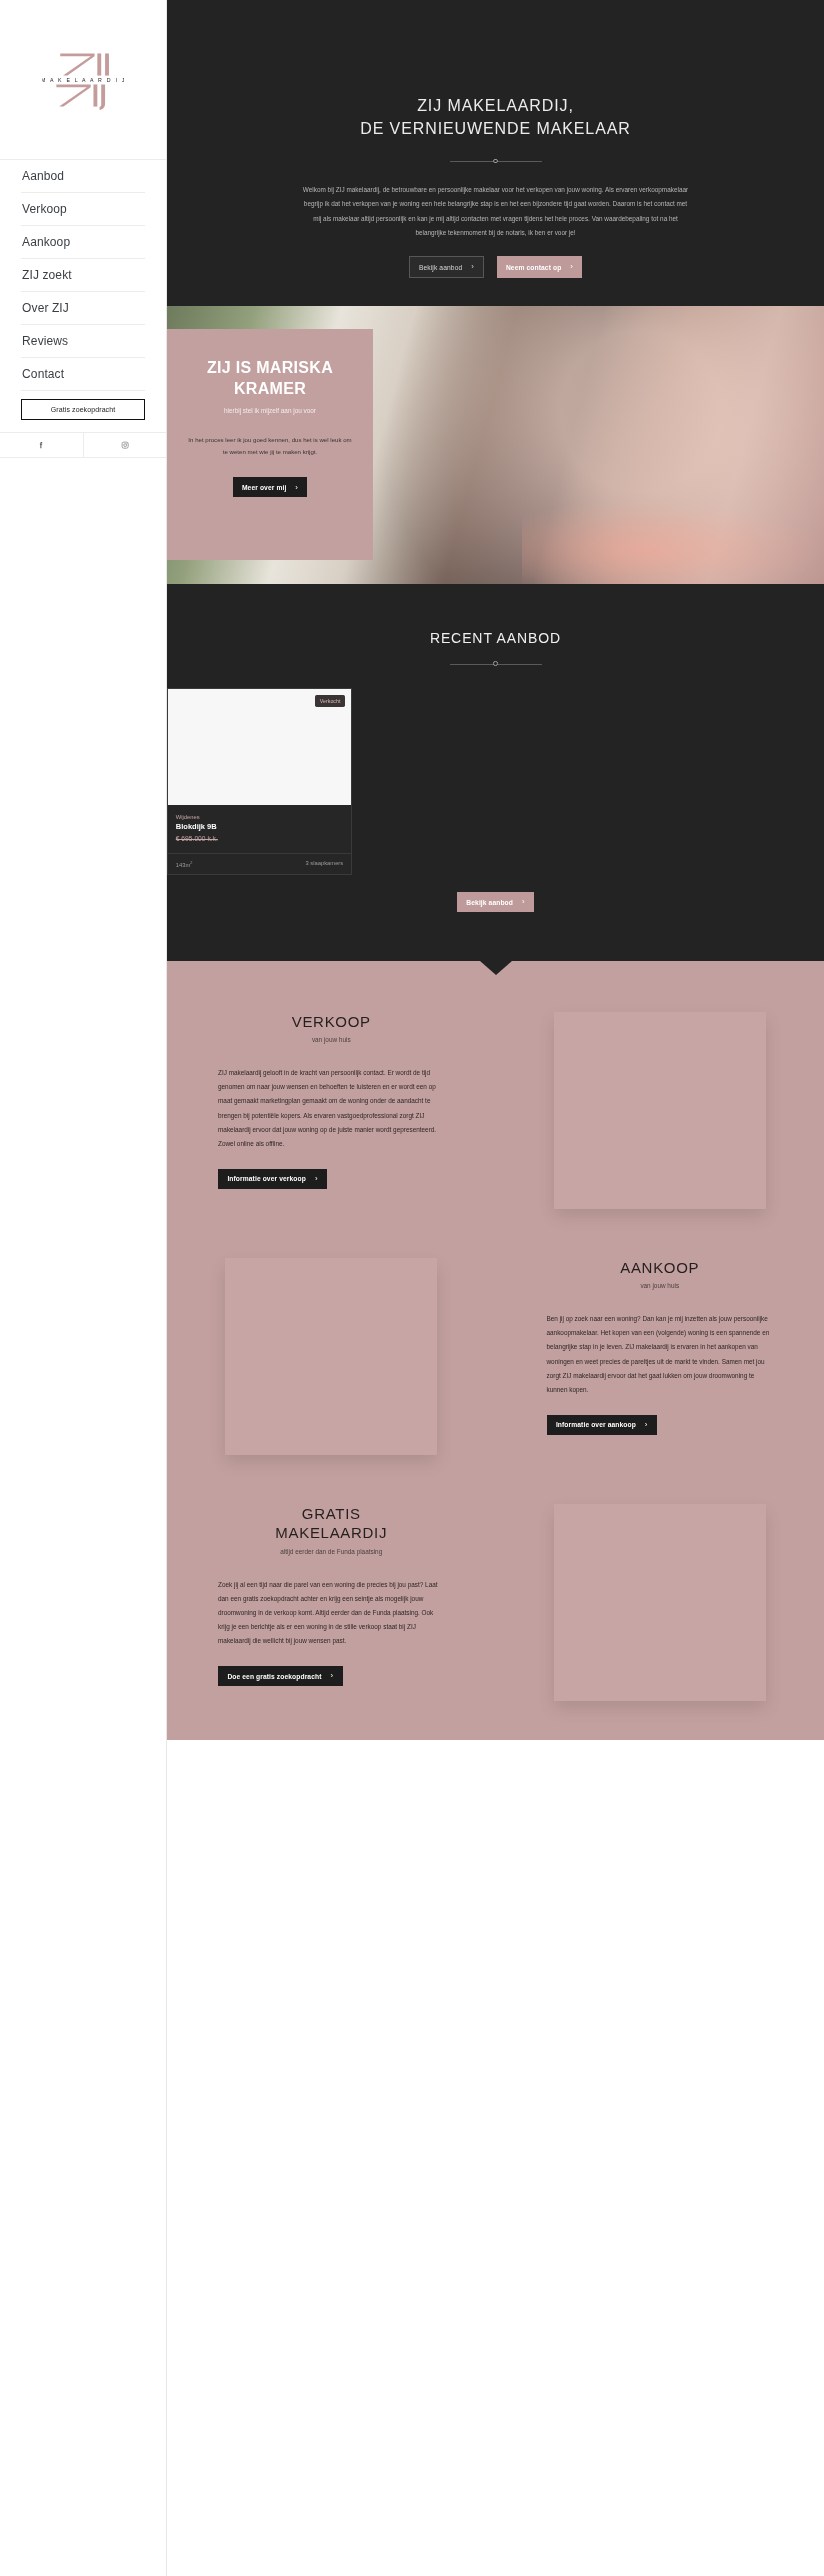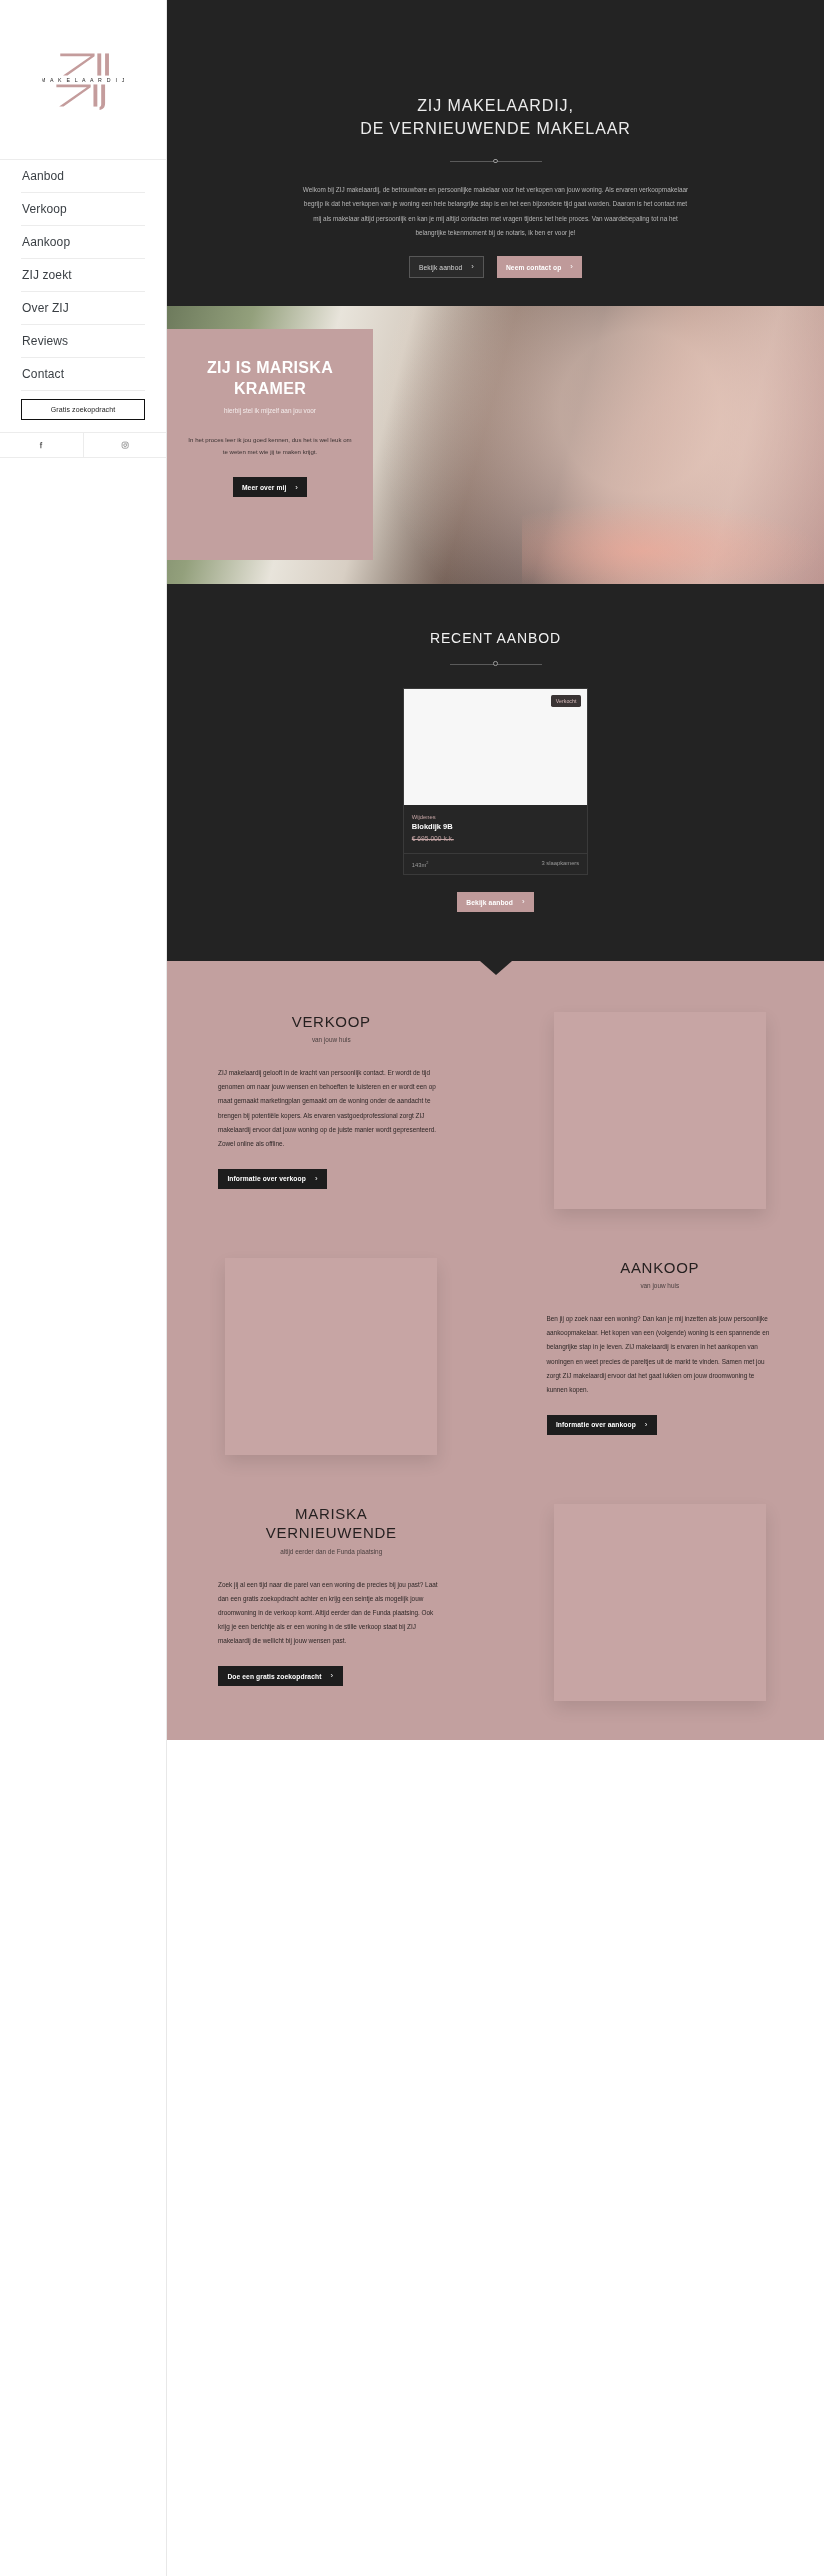--- a/index.html
+++ b/index.html
@@ -121,21 +121,21 @@
     margin-top: 20px; font-size: 6.1px; line-height: 2.05; color: #3b3232; font-weight: 400;
   }
   .mariska-card .btn { margin-top: 19px; }
 
   
   .aanbod { background: #232323; padding: 46px 0 0; color: #e9e9e9; position: relative; }
   .aanbod h2 {
     text-align: center; font-weight: 300; font-size: 14px; letter-spacing: 0.9px; color: #f1f1f1;
   }
   .aanbod .divider { margin: 14.5px auto 22px; }
-  .cards { display: flex; gap: 14px; justify-content: center; }
+  .cards { display: flex; gap: 14px; }
   .card {
     width: 185px; background: #262626; border: 0.6px solid #3a3a3a;
     display: flex; flex-direction: column;
   }
   .card-img { position: relative; height: 116px; background: #f7f7f7; }
   .card.tall .card-img { height: 138px; }
   .badge {
     position: absolute; top: 5.6px; right: 5.6px;
     background: #3a3434; color: #d9bcbc; font-size: 5.3px;
     padding: 2.8px 5px; border-radius: 1.7px; white-space: nowrap;
@@ -340,22 +340,22 @@
           </div>
         </div>
         <div class="col-media">
           <div class="media-box"></div>
         </div>
       </div>
 
       <div class="row">
         <div class="col-text">
           <h2 class="sec-title">
-            <span>MARISKA</span><br>
-            <span>VERNIEUWENDE</span>
+            <span>GRATIS</span><br>
+            <span>MAKELAARDIJ</span>
           </h2>
           <div class="sec-sub">altijd eerder dan de Funda plaatsing</div>
           <p class="sec-body">Zoek jij al een tijd naar die parel van een woning die precies bij jou past? Laat dan een gratis zoekopdracht achter en krijg een seintje als mogelijk jouw droomwoning in de verkoop komt. Altijd eerder dan de Funda plaatsing. Ook krijg je een berichtje als er een woning in de stille verkoop staat bij ZIJ makelaardij die wellicht bij jouw wensen past.</p>
           <div class="sec-btn-wrap">
             <button class="btn btn-dark">
               <span>Doe een gratis zoekopdracht</span>
               <span class="chev">›</span>
             </button>
           </div>
         </div>

